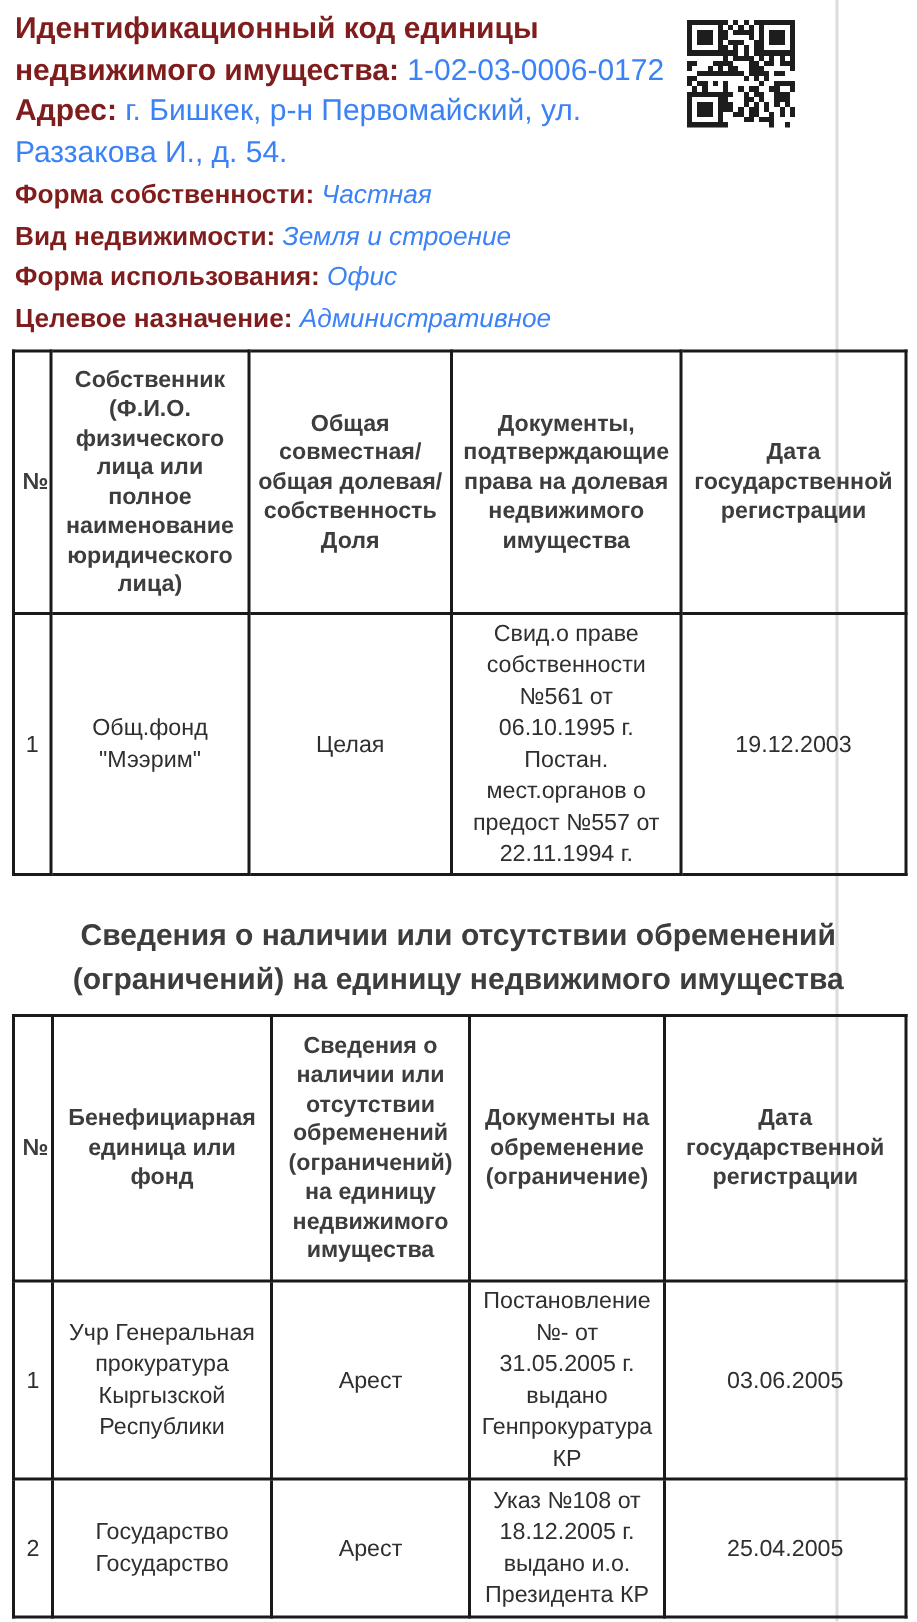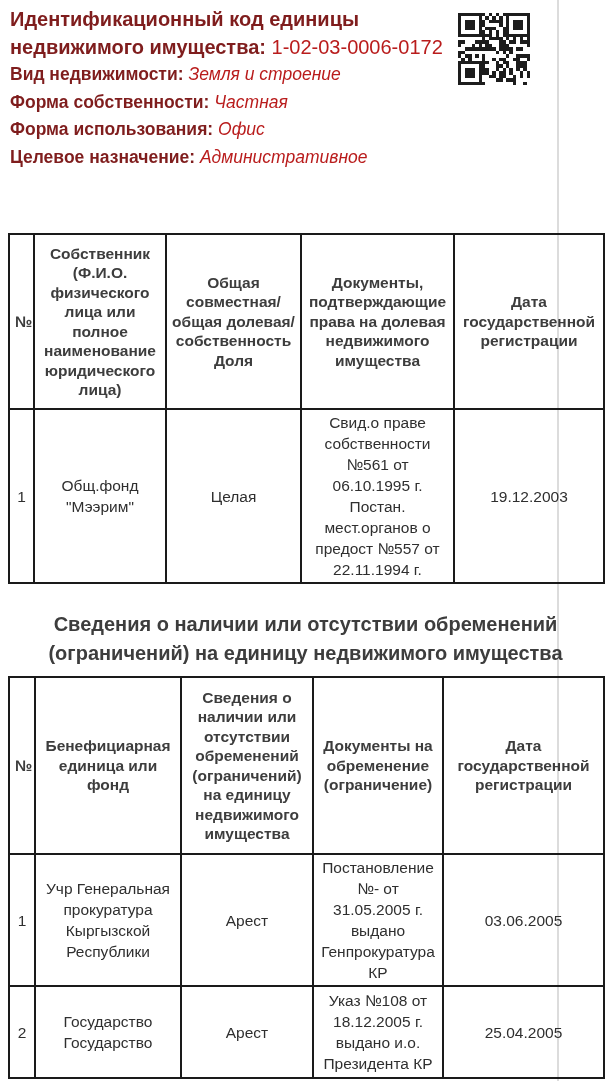--- a/index.html
+++ b/index.html
@@ -19,21 +19,21 @@
   }
 
   
   .top-block {
     position: absolute; left: 10px; top: 6px; width: 452px; z-index: 1;
   }
   .top-block p { margin: 0; line-height: 27.5px; }
   .top-block p.big { font-size: 20px; }
   .top-block p.med { font-size: 17.5px; }
   .top-block b { font-weight: bold; color: #7f1d1d; }
-  .top-block .v { color: #b91c1c; }
+  .top-block .v { color: #3b82f6; }
   .top-block .v.it { font-style: italic; }
 
   
   .qr { position: absolute; left: 458px; top: 13px; width: 72px; height: 72px; z-index: 1; }
 
   
   table {
     position: absolute; left: 8px; z-index: 1;
     border-collapse: collapse; table-layout: fixed;
     width: 595px;
@@ -68,22 +68,23 @@
 </style>
 </head>
 <body>
 
 <div class="page">
 
   <div class="fold-line"></div>
 
   <div class="top-block">
     <p class="big"><b>Идентификационный код единицы недвижимого имущества:</b> <span class="v">1-02-03-0006-0172</span></p>
+    <p class="big"><b>Адрес:</b> <span class="v">г. Бишкек, р-н Первомайский, ул. Раззакова И., д. 54.</span></p>
+    <p class="med"><b>Форма собственности:</b> <span class="v it">Частная</span></p>
     <p class="med"><b>Вид недвижимости:</b> <span class="v it">Земля и строение</span></p>
-    <p class="med"><b>Форма собственности:</b> <span class="v it">Частная</span></p>
     <p class="med"><b>Форма использования:</b> <span class="v it">Офис</span></p>
     <p class="med"><b>Целевое назначение:</b> <span class="v it">Административное</span></p>
   </div>
 
   <div class="qr">
     <svg id="qr-svg" width="72" height="72" viewBox="0 0 63 63" shape-rendering="crispEdges" fill="#1d1d1d">
         <rect x="21" y="0" width="3" height="3"></rect>
         <rect x="27" y="0" width="3" height="3"></rect>
         <rect x="33" y="0" width="3" height="3"></rect>
         <rect x="39" y="0" width="3" height="3"></rect>

